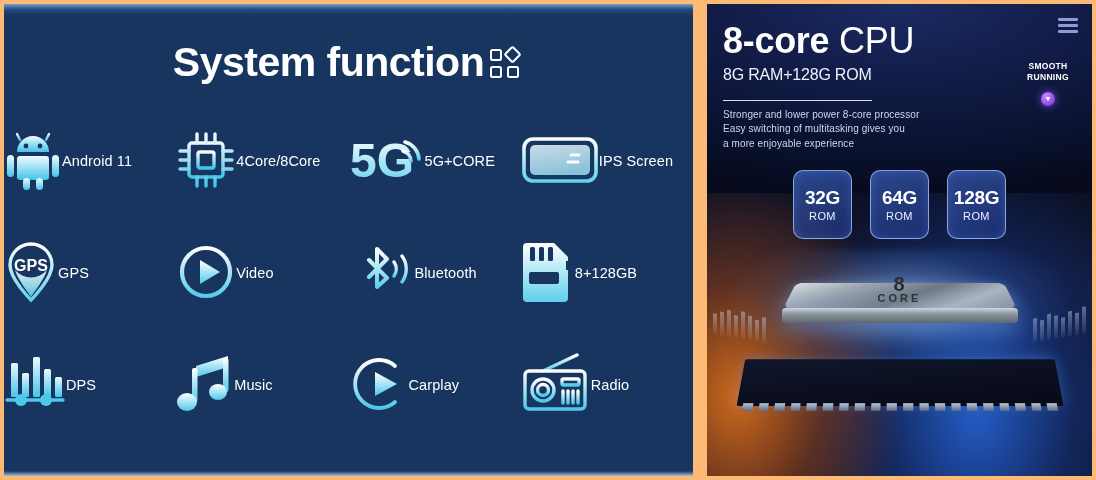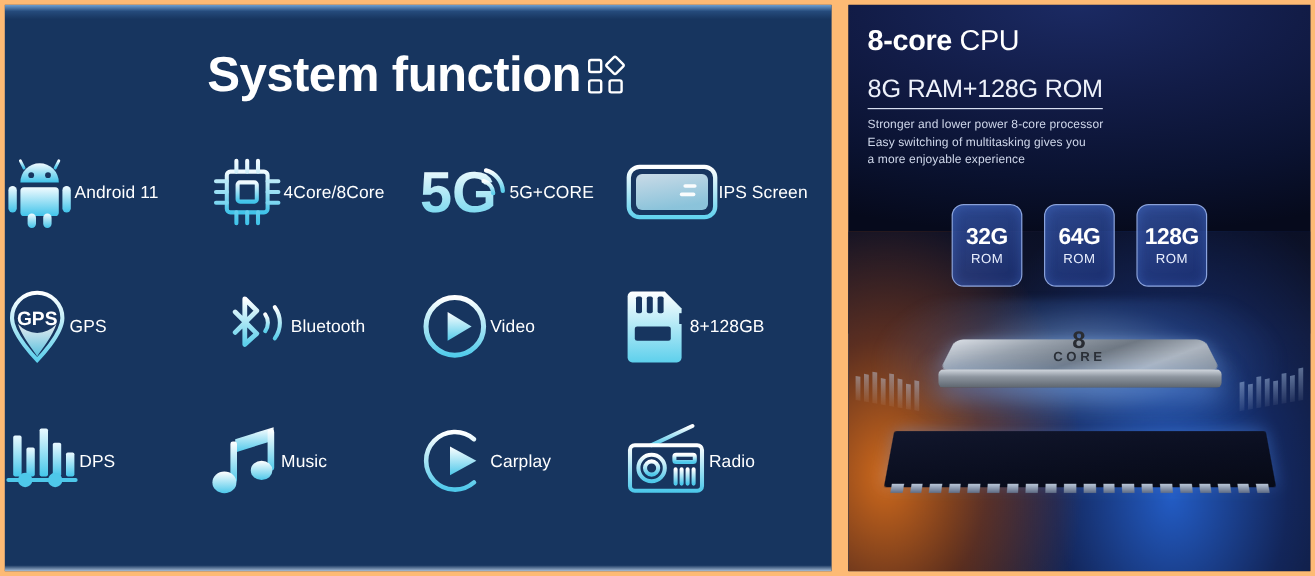--- a/index.html
+++ b/index.html
@@ -71,24 +71,24 @@
 
   .dark-chip{position:absolute;left:34px;top:352px;width:318px;height:52px;
     background:linear-gradient(175deg,#11162c 0%,#0a0e1f 60%,#070a16 100%);
     transform:perspective(420px) rotateX(26deg);border-radius:2px;
     box-shadow:0 -2px 14px rgba(90,150,240,.35);}
   .dark-chip .legs{position:absolute;left:6px;bottom:-5px;width:306px;height:8px;
     display:flex;gap:6px;}
   .dark-chip .legs b{flex:1;background:linear-gradient(to bottom,#b9c6d8,#5d6b84);}
 
   .rp-head{position:absolute;left:16px;top:18px;width:290px;}
-  .h-main{font-size:24px;color:#ffffff;line-height:1.05;letter-spacing:-.3px;}
+  .h-main{font-size:36px;color:#ffffff;line-height:1.05;letter-spacing:-.3px;}
   .h-main .b{font-weight:bold;}
   .h-main .l{font-weight:400;}
-  .h-sub{font-size:21px;color:#eef2fb;margin-top:16px;padding-bottom:3px;
+  .h-sub{font-size:16px;color:#eef2fb;margin-top:6px;padding-bottom:16px;
     border-bottom:1.5px solid #d7def0;display:inline-block;letter-spacing:-.2px;}
   .h-desc{margin-top:7px;font-size:10px;color:#cfd7ea;line-height:1.45;letter-spacing:.1px;}
 
   .rp-right{position:absolute;right:12px;top:14px;width:64px;text-align:center;}
   .burger{display:flex;flex-direction:column;gap:3px;align-items:flex-end;margin-right:2px;}
   .burger b{display:block;width:20px;height:3px;border-radius:1px;background:#8d9ad6;}
   .smooth{margin-top:28px;font-size:8.5px;font-weight:bold;color:#ffffff;line-height:1.3;letter-spacing:.3px;}
   .dot-badge{margin:9px auto 0;width:14px;height:14px;border-radius:50%;
     background:radial-gradient(circle at 35% 30%,#c08bff,#7b28d8);
     box-shadow:0 0 8px rgba(150,80,255,.8);display:flex;align-items:center;justify-content:center;}
@@ -226,51 +226,51 @@
             <path d="M27 4a21 21 0 0 1 21 21c0 14-21 35-21 35S6 39 6 25A21 21 0 0 1 27 4z" fill="none" stroke="url(#g5)" stroke-width="3.4"></path>
             <path d="M11 30a21 21 0 0 0 32 0c-3 10-13 22-16 27C24 52 14 40 11 30z" fill="url(#g5)" opacity=".9"></path>
             <text x="27" y="31" text-anchor="middle" font-family="Liberation Sans, sans-serif" font-size="16" font-weight="bold" fill="#ffffff">GPS</text>
           </svg>
         </div>
         <div class="lbl">GPS</div>
       </div>
 
       <div class="cell">
         <div class="ico">
+          <svg width="60" height="60" viewBox="0 0 60 60">
+            <defs>
+                <linearGradient id="g7" x1="0" y1="0" x2="0" y2="1">
+              <stop offset="0" stop-color="#ffffff"></stop>
+                  <stop offset="1" stop-color="#52cbea"></stop>
+                </linearGradient>
+              </defs>
+            <circle cx="30" cy="30" r="24" fill="none" stroke="url(#g7)" stroke-width="4.2"></circle>
+            <path d="M24 18 L44 30 L24 42 Z" fill="url(#g7)"></path>
+          </svg>
+        </div>
+        <div class="lbl">Video</div>
+      </div>
+
+      <div class="cell">
+        <div class="ico">
           <svg width="66" height="64" viewBox="0 0 66 64">
             <defs>
                 <linearGradient id="g6" x1="0" y1="0" x2="0" y2="1">
               <stop offset="0" stop-color="#ffffff"></stop>
                   <stop offset="1" stop-color="#5bcfeb"></stop>
                 </linearGradient>
               </defs>
             <path d="M20 20 L38 38 L28 47 L28 9 L38 19 L20 37" fill="none" stroke="url(#g6)" stroke-width="4" stroke-linejoin="round" stroke-linecap="round"></path>
             <g stroke="url(#g6)" fill="none" stroke-width="3.4" stroke-linecap="round">
               <path d="M45 22a12 12 0 0 1 0 14"></path>
               <path d="M53 16a22 22 0 0 1 0 26"></path>
             </g>
           </svg>
         </div>
         <div class="lbl">Bluetooth</div>
-      </div>
-
-      <div class="cell">
-        <div class="ico">
-          <svg width="60" height="60" viewBox="0 0 60 60">
-            <defs>
-                <linearGradient id="g7" x1="0" y1="0" x2="0" y2="1">
-              <stop offset="0" stop-color="#ffffff"></stop>
-                  <stop offset="1" stop-color="#52cbea"></stop>
-                </linearGradient>
-              </defs>
-            <circle cx="30" cy="30" r="24" fill="none" stroke="url(#g7)" stroke-width="4.2"></circle>
-            <path d="M24 18 L44 30 L24 42 Z" fill="url(#g7)"></path>
-          </svg>
-        </div>
-        <div class="lbl">Video</div>
       </div>
 
       <div class="cell">
         <div class="ico">
           <svg width="54" height="62" viewBox="0 0 54 62">
             <defs>
                 <linearGradient id="g8" x1="0" y1="0" x2="0" y2="1">
               <stop offset="0" stop-color="#ffffff"></stop>
                   <stop offset="1" stop-color="#5ed0ec"></stop>
                 </linearGradient>
@@ -404,20 +404,32 @@
       <div class="h-main">
         <span class="b">8-core</span>
         <span class="l">CPU</span>
       </div>
       <div class="h-sub">8G RAM+128G ROM</div>
       <div class="h-desc" style="white-space:pre-line">Stronger and lower power 8-core processor
 Easy switching of multitasking gives you
 a more enjoyable experience</div>
     </div>
 
+    <div class="rp-right">
+      <div class="burger">
+          <b></b>
+          <b></b>
+          <b></b>
+        </div>
+      <div class="smooth" style="white-space:pre-line">SMOOTH
+RUNNING</div>
+      <div class="dot-badge">
+          <span></span>
+        </div>
+    </div>
 
     <div class="roms">
       <div class="rom">
         <div class="v">32G</div>
         <div class="u">ROM</div>
       </div>
       <div class="rom">
         <div class="v">64G</div>
         <div class="u">ROM</div>
       </div>

